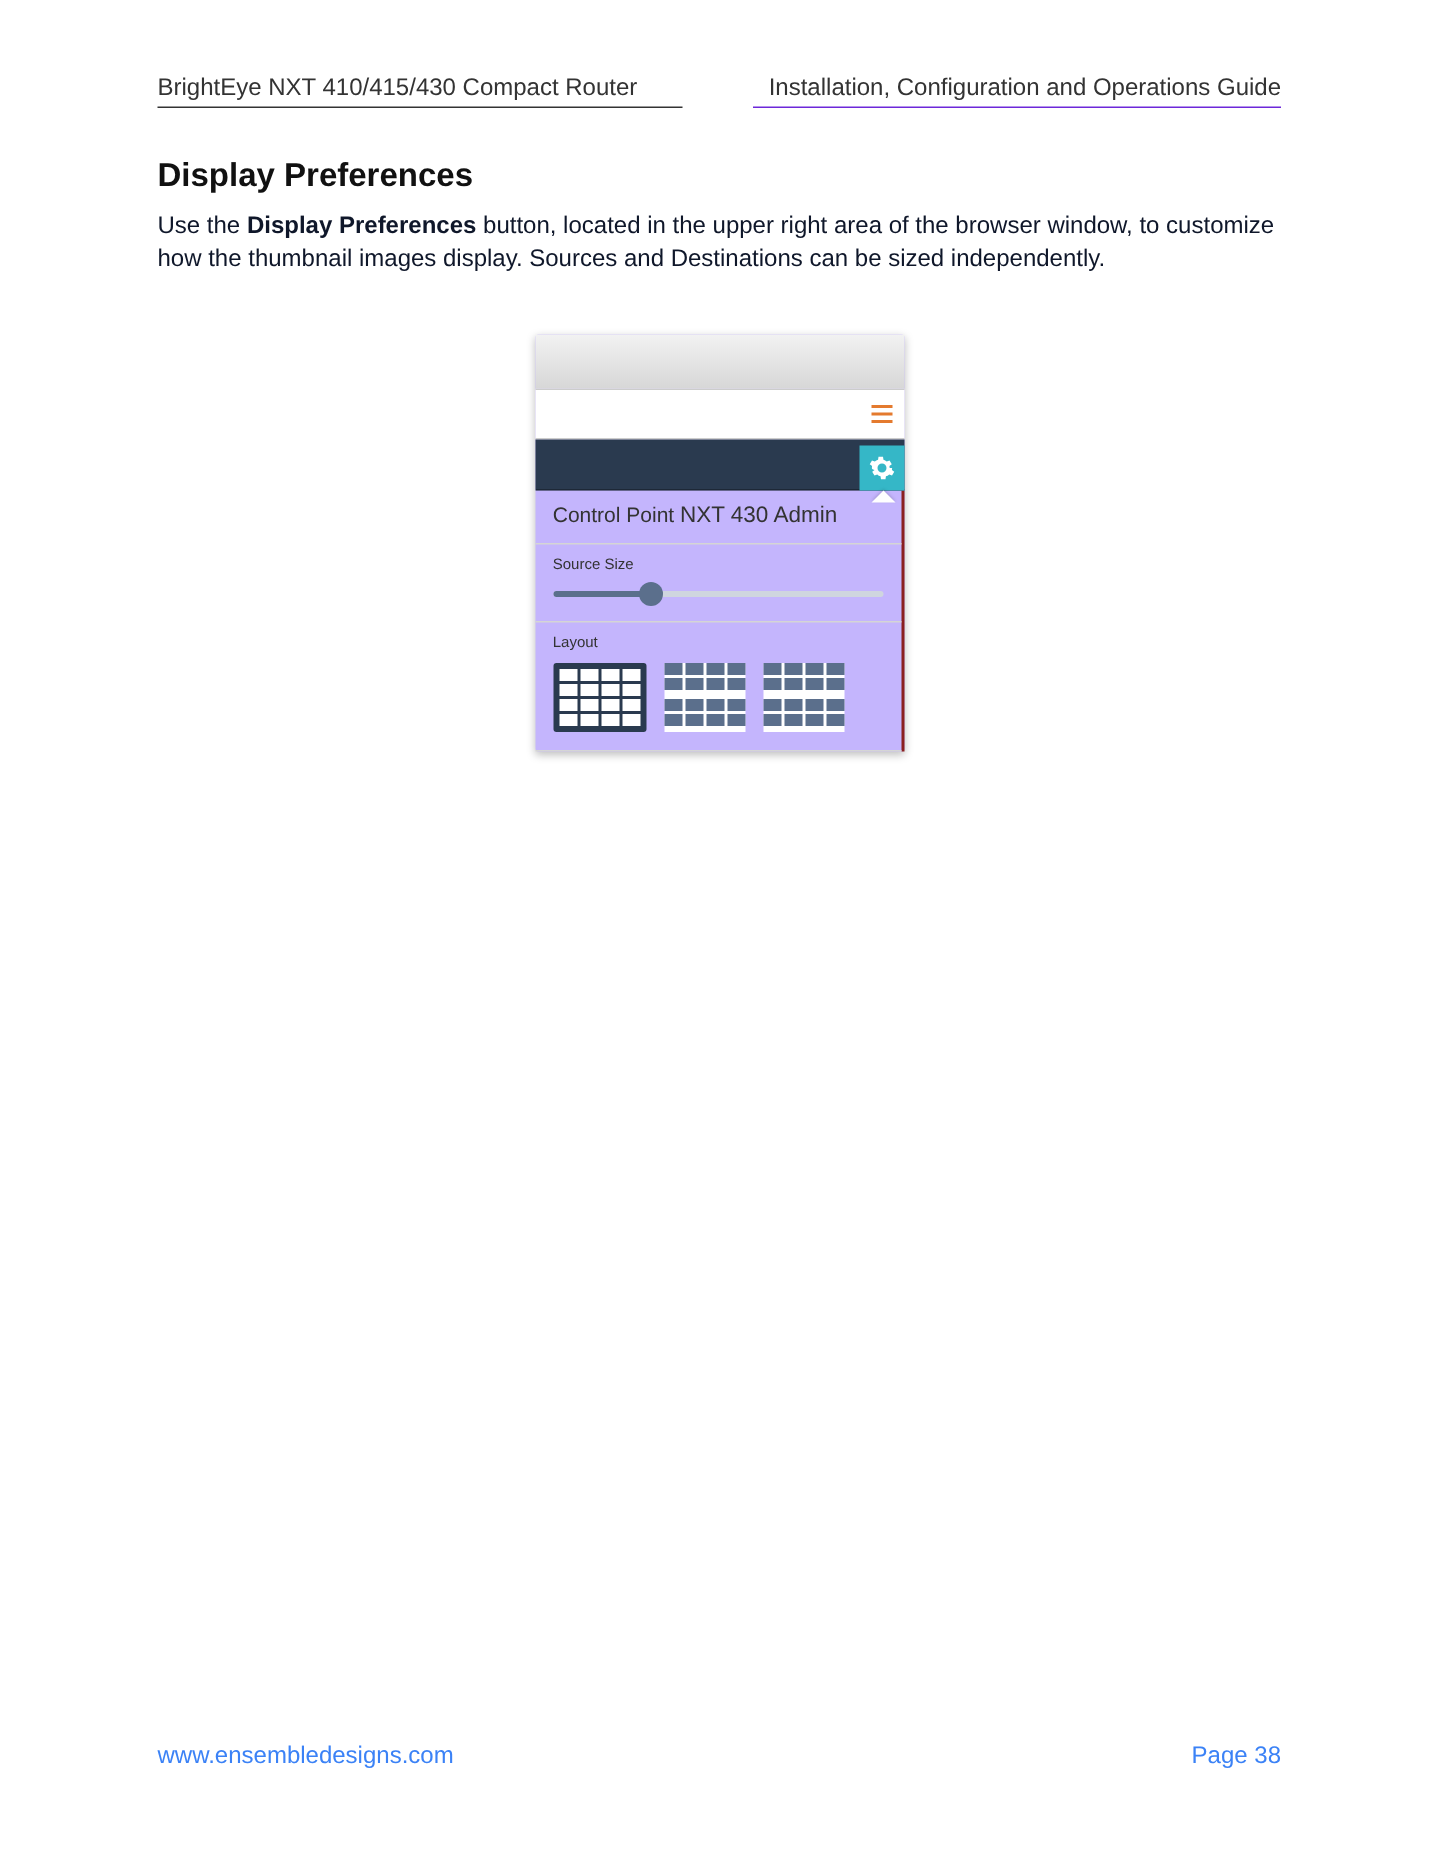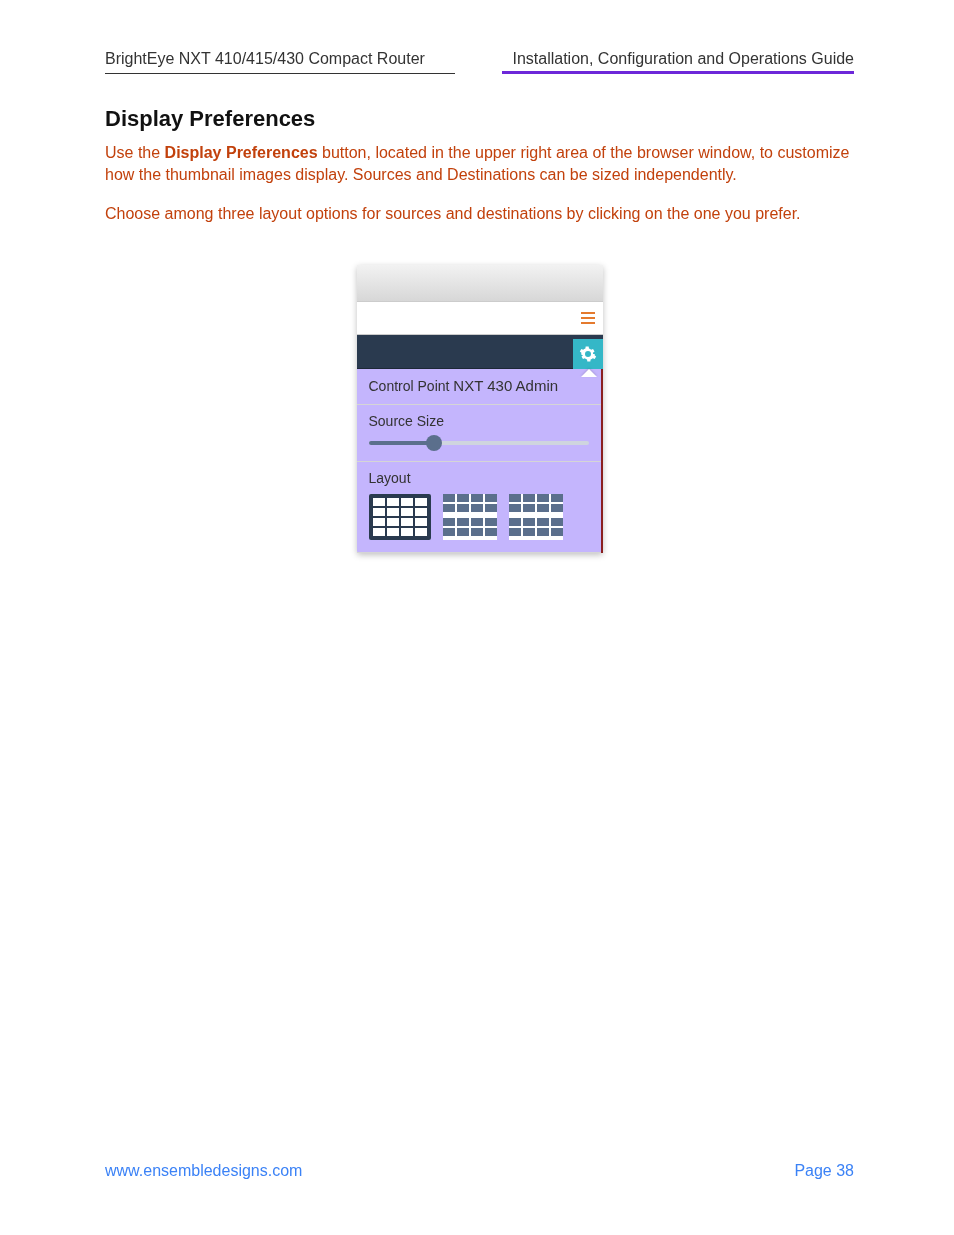--- a/index.html
+++ b/index.html
@@ -20,32 +20,32 @@
     position: relative;
   }
   .header-row {
     display: flex;
     justify-content: space-between;
     font-size: 16px;
     color: #333;
     padding-bottom: 4px;
   }
   .header-left { border-bottom: 1px solid #333; padding-bottom: 3px; padding-right: 30px;}
-  .header-right { border-bottom: 3px solid #6d28d9; padding-bottom: 3px; padding-left: 10px;}
+  .header-right { border-bottom: 1px solid #6d28d9; padding-bottom: 3px; padding-left: 10px;}
   h2.section-title {
     font-size: 22px;
     font-weight: bold;
     margin: 28px 0 10px 0;
     color: #111;
   }
   p.body-text {
     font-size: 16px;
     line-height: 1.35;
     margin: 0 0 18px 0;
-    color: #c2410c;
+    color: #0f172a;
   }
   p.body-text b { font-weight: bold; }
   .figure-wrap {
     display: flex;
     justify-content: center;
     margin-top: 40px;
   }
   .panel {
     width: 246px;
     background: #c4b5fd;
@@ -93,21 +93,21 @@
     border-left:8px solid transparent;
     border-right:8px solid transparent;
     border-bottom:8px solid #fff;
     filter: drop-shadow(0 -1px 1px rgba(0,0,0,.15));
     z-index:2;
   }
   .panel-body { border-right: 2px solid #8a1f1f; }
   .row {
     padding: 8px 12px 10px 12px;
     border-bottom: 1px solid #d5d5d5;
-    font-size: 14px;
+    font-size: 10px;
     color: #333;
     font-family: Arial, sans-serif;
   }
   .row.control-point { font-size:14px; }
   .row.control-point .cp-name { font-size:15px; }
   .slider {
     margin-top:6px;
     position:relative;
     height:16px;
   }
@@ -167,21 +167,20 @@
     <span class="header-left">BrightEye NXT 410/415/430 Compact Router</span>
     <span class="header-right">Installation, Configuration and Operations Guide</span>
   </div>
 
   <h2 class="section-title">Display Preferences</h2>
 
   <p class="body-text">
     <span>Use the </span><b>Display Preferences</b><span> button, located in the upper right area of the browser window, to customize how the thumbnail images display. Sources and Destinations can be sized independently.</span>
   </p>
 
-  <p class="body-text">Choose among three layout options for sources and destinations by clicking on the one you prefer.</p>
 
   <div class="figure-wrap">
     <div class="panel">
       <div class="panel-topgrad"></div>
       <div class="panel-urlbar">
         <span class="icon">
           <svg viewBox="0 0 24 24" fill="none" stroke="#888" stroke-width="1.5">
               <polygon points="12,2 15,9 22,9 16.5,13.5 18.5,21 12,16.8 5.5,21 7.5,13.5 2,9 9,9"></polygon>
             </svg>
         </span>

